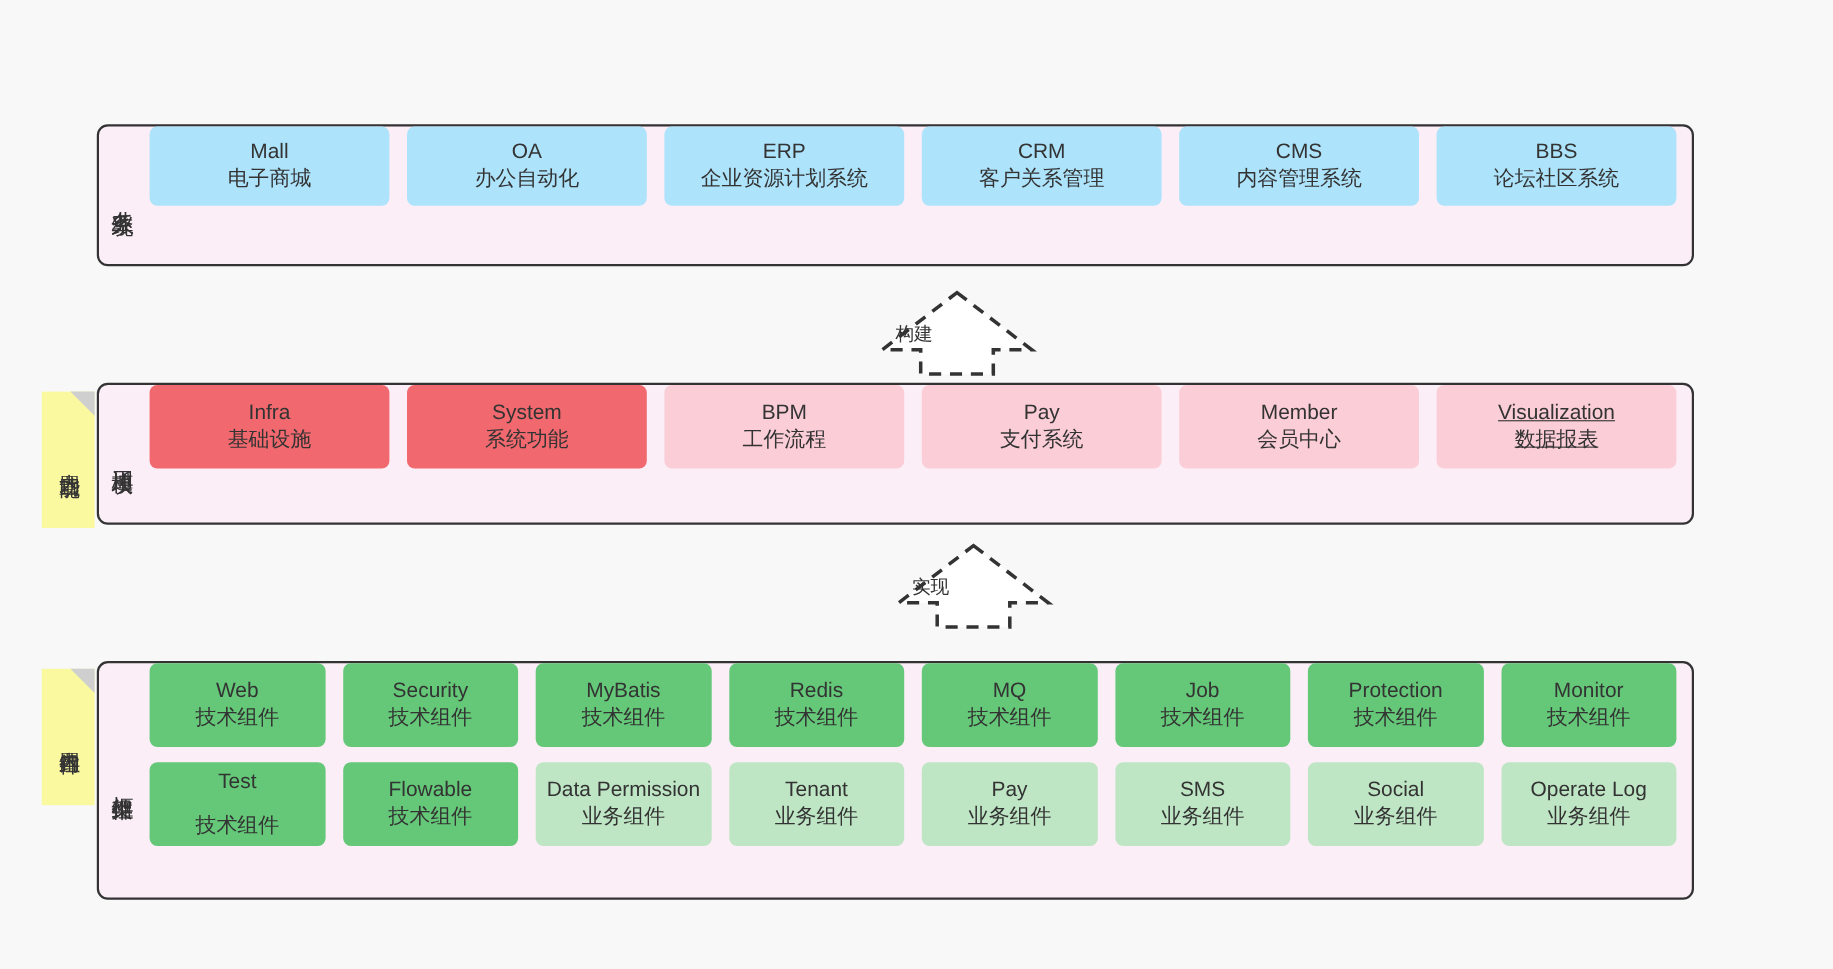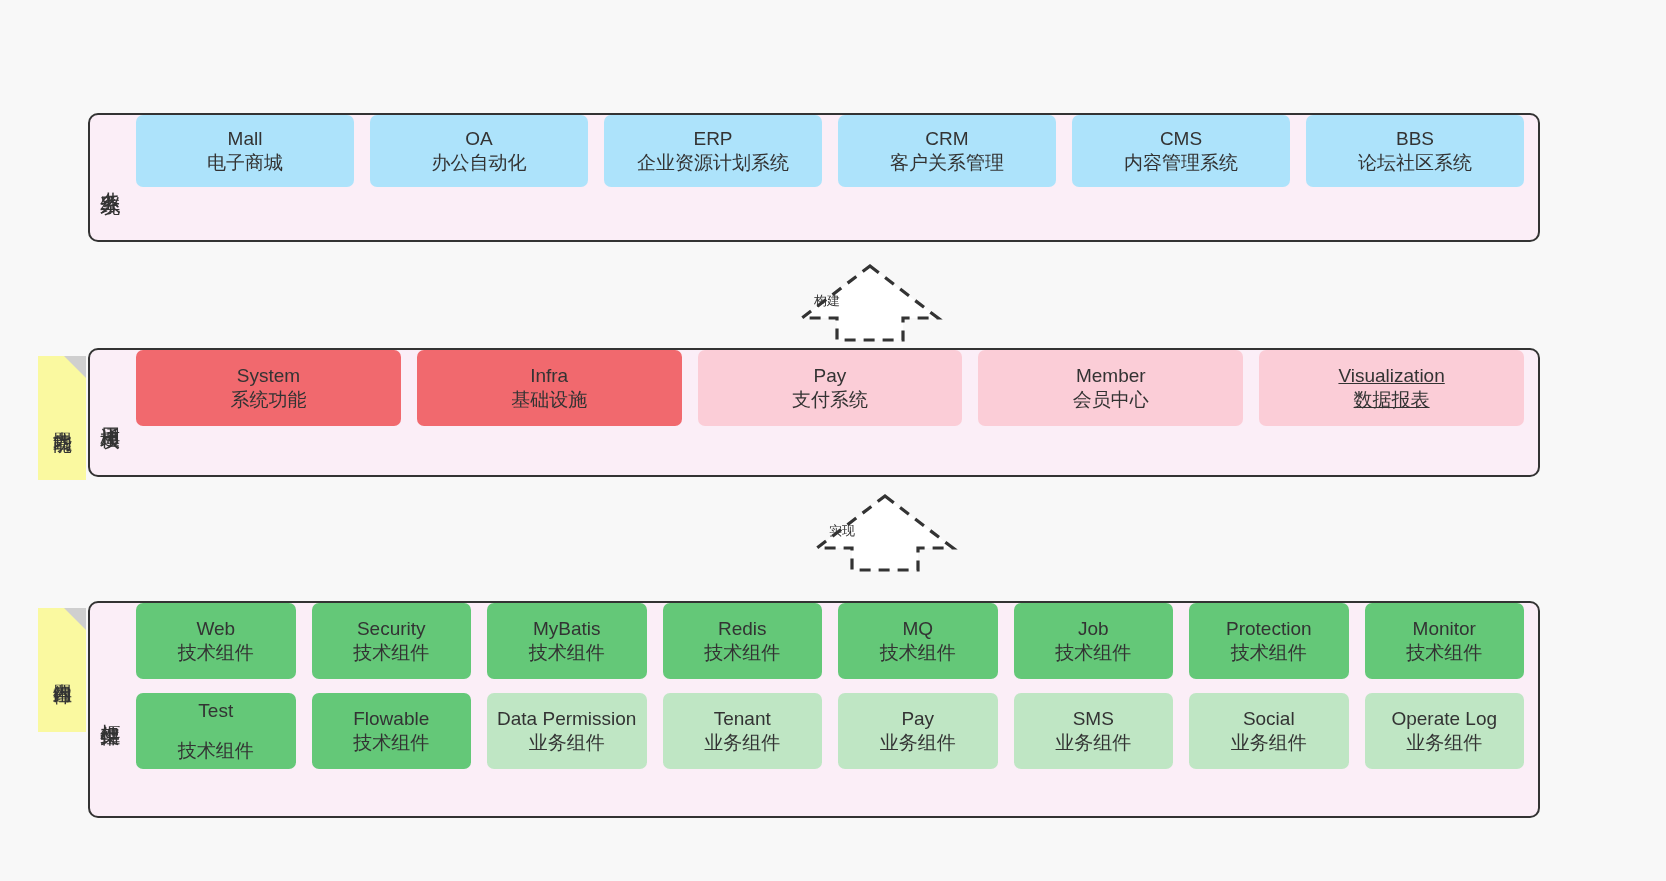--- a/index.html
+++ b/index.html
@@ -113,21 +113,21 @@
     border-left: 22px solid transparent;
   }
 
   
   .arrow {
     position: absolute;
     z-index: 3;
   }
   .arrow-label {
     position: absolute;
-    font-size: 13px;
+    font-size: 17px;
     color: #333333;
     background: transparent;
     white-space: nowrap;
     z-index: 4;
   }
 </style>
 </head>
 <body>
 
 <div class="canvas">
@@ -169,26 +169,30 @@
       <path d="M 75 4 L 143 56 L 108 56 L 108 78 L 42 78 L 42 56 L 7 56 Z" fill="#ffffff" stroke="#333333" stroke-width="3.2" stroke-dasharray="11,8" stroke-linejoin="miter"></path>
     </svg>
   </div>
   <div class="arrow-label" style="left:814px; top:292px;">构建</div>
 
   <div class="layer" id="layer-common" style="left:88px; top:348px; width:1452px; height:129px;">
     <div class="layer-title">通用模块</div>
     <div class="layer-body">
       <div class="row">
         <div class="cell c-red" style="height:76px;">
+          <span class="en">Infra</span>
+          <span class="cn">基础设施</span>
+        </div>
+        <div class="cell c-red" style="height:76px;">
           <span class="en">System</span>
           <span class="cn">系统功能</span>
         </div>
-        <div class="cell c-red" style="height:76px;">
-          <span class="en">Infra</span>
-          <span class="cn">基础设施</span>
+        <div class="cell c-pink" style="height:76px;">
+          <span class="en">BPM</span>
+          <span class="cn">工作流程</span>
         </div>
         <div class="cell c-pink" style="height:76px;">
           <span class="en">Pay</span>
           <span class="cn">支付系统</span>
         </div>
         <div class="cell c-pink" style="height:76px;">
           <span class="en">Member</span>
           <span class="cn">会员中心</span>
         </div>
         <div class="cell c-pink" style="height:76px;text-decoration:underline;">

